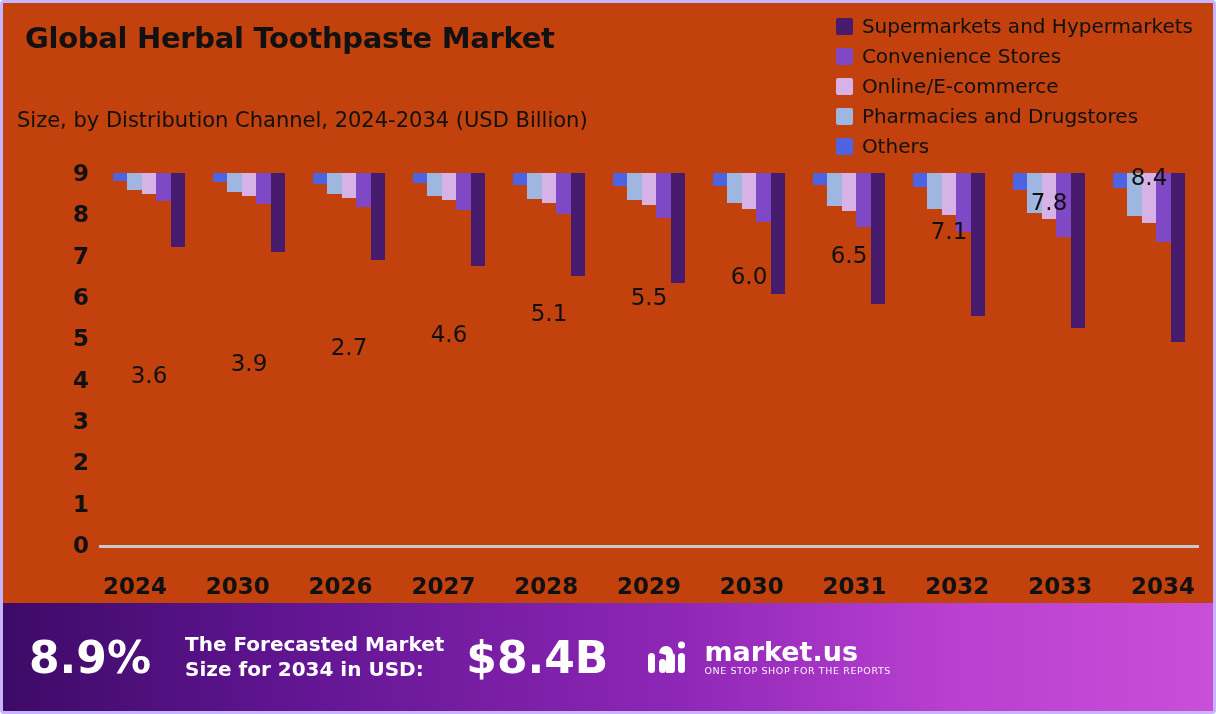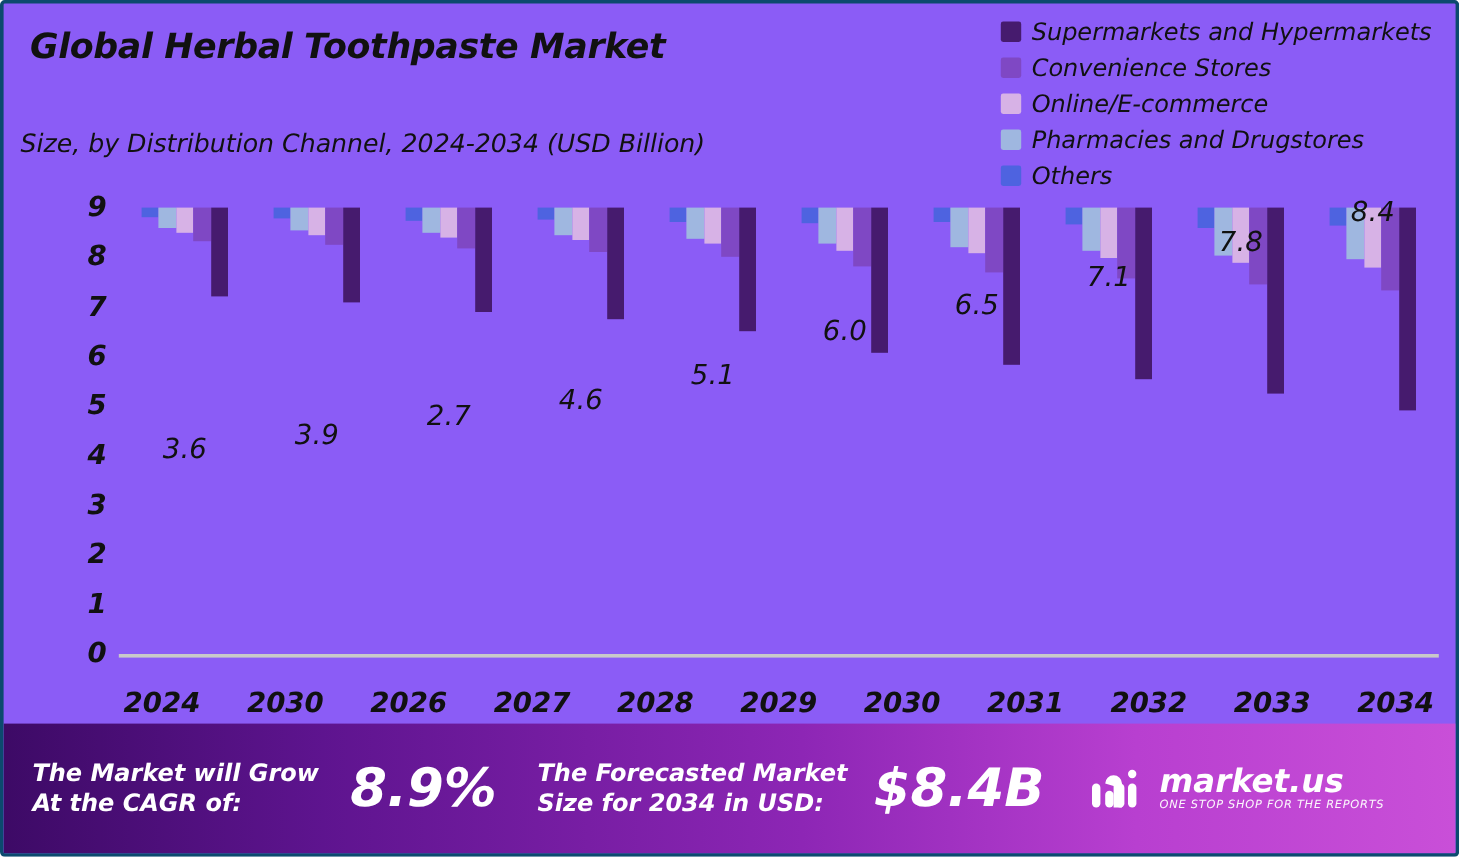--- a/index.html
+++ b/index.html
@@ -5,25 +5,24 @@
   * { box-sizing: border-box; margin: 0; padding: 0; }
   html, body {
     width: 1216px; height: 714px;
     font-family: "DejaVu Sans", sans-serif;
     background: #ffffff;
     overflow: hidden;
   }
   #page {
     position: relative;
     width: 1216px; height: 714px;
-    background: #8b5cf6;
-    border: 3px solid #0c4a6e;
+    background: #c2410c;
+    border: 3px solid #c4b5fd;
     border-radius: 4px;
     overflow: hidden;
-    font-style: italic;
   }
 
   
   .title {
     position: absolute;
     left: 22px; top: 18px;
     font-size: 29px;
     font-weight: bold;
     color: #111111;
     letter-spacing: -0.3px;
@@ -258,20 +257,28 @@
         </div>
         <div class="bar-col">
           <div class="bar-total" style="bottom: 218.8px;">5.1</div>
           <div class="seg" style="height: 12.4px; background: rgb(78, 99, 224);"></div>
           <div class="seg" style="height: 25.6267px; background: rgb(159, 183, 224);"></div>
           <div class="seg" style="height: 29.76px; background: rgb(215, 178, 230);"></div>
           <div class="seg" style="height: 40.5067px; background: rgb(127, 72, 196);"></div>
           <div class="seg" style="height: 102.507px; background: rgb(70, 27, 110);"></div>
         </div>
         <div class="bar-col">
+          <div class="bar-total" style="bottom: 235.333px;">5.5</div>
+          <div class="seg" style="height: 13.2267px; background: rgb(78, 99, 224);"></div>
+          <div class="seg" style="height: 27.28px; background: rgb(159, 183, 224);"></div>
+          <div class="seg" style="height: 32.24px; background: rgb(215, 178, 230);"></div>
+          <div class="seg" style="height: 44.64px; background: rgb(127, 72, 196);"></div>
+          <div class="seg" style="height: 109.947px; background: rgb(70, 27, 110);"></div>
+        </div>
+        <div class="bar-col">
           <div class="bar-total" style="bottom: 256px;">6.0</div>
           <div class="seg" style="height: 13.2267px; background: rgb(78, 99, 224);"></div>
           <div class="seg" style="height: 29.76px; background: rgb(159, 183, 224);"></div>
           <div class="seg" style="height: 35.5467px; background: rgb(215, 178, 230);"></div>
           <div class="seg" style="height: 48.7733px; background: rgb(127, 72, 196);"></div>
           <div class="seg" style="height: 120.693px; background: rgb(70, 27, 110);"></div>
         </div>
         <div class="bar-col">
           <div class="bar-total" style="bottom: 276.667px;">6.5</div>
           <div class="seg" style="height: 12.4px; background: rgb(78, 99, 224);"></div>
@@ -314,22 +321,20 @@
         <div class="x-tick">2029</div>
         <div class="x-tick">2030</div>
         <div class="x-tick">2031</div>
         <div class="x-tick">2032</div>
         <div class="x-tick">2033</div>
         <div class="x-tick">2034</div>
       </div>
   </div>
 
   <div class="footer">
-    <div class="f-text">The Market will Grow
-At the CAGR of:</div>
     <div class="f-big">8.9%</div>
     <div class="f-text2">The Forecasted Market
 Size for 2034 in USD:</div>
     <div class="f-big2">$8.4B</div>
     <div class="brand">
       <div class="brand-mark">
         <svg width="48" height="40" viewBox="0 0 48 40" aria-hidden="true">
           <rect x="2" y="16" width="7" height="20" rx="3.5" fill="#ffffff"></rect>
           <path d="M13 16 a7 7 0 0 1 14 0 v20 h-7 v-18 a0 0 0 0 0 0 0 z" fill="#ffffff"></path>
           <rect x="13" y="22" width="7" height="14" rx="3.5" fill="#ffffff"></rect>

